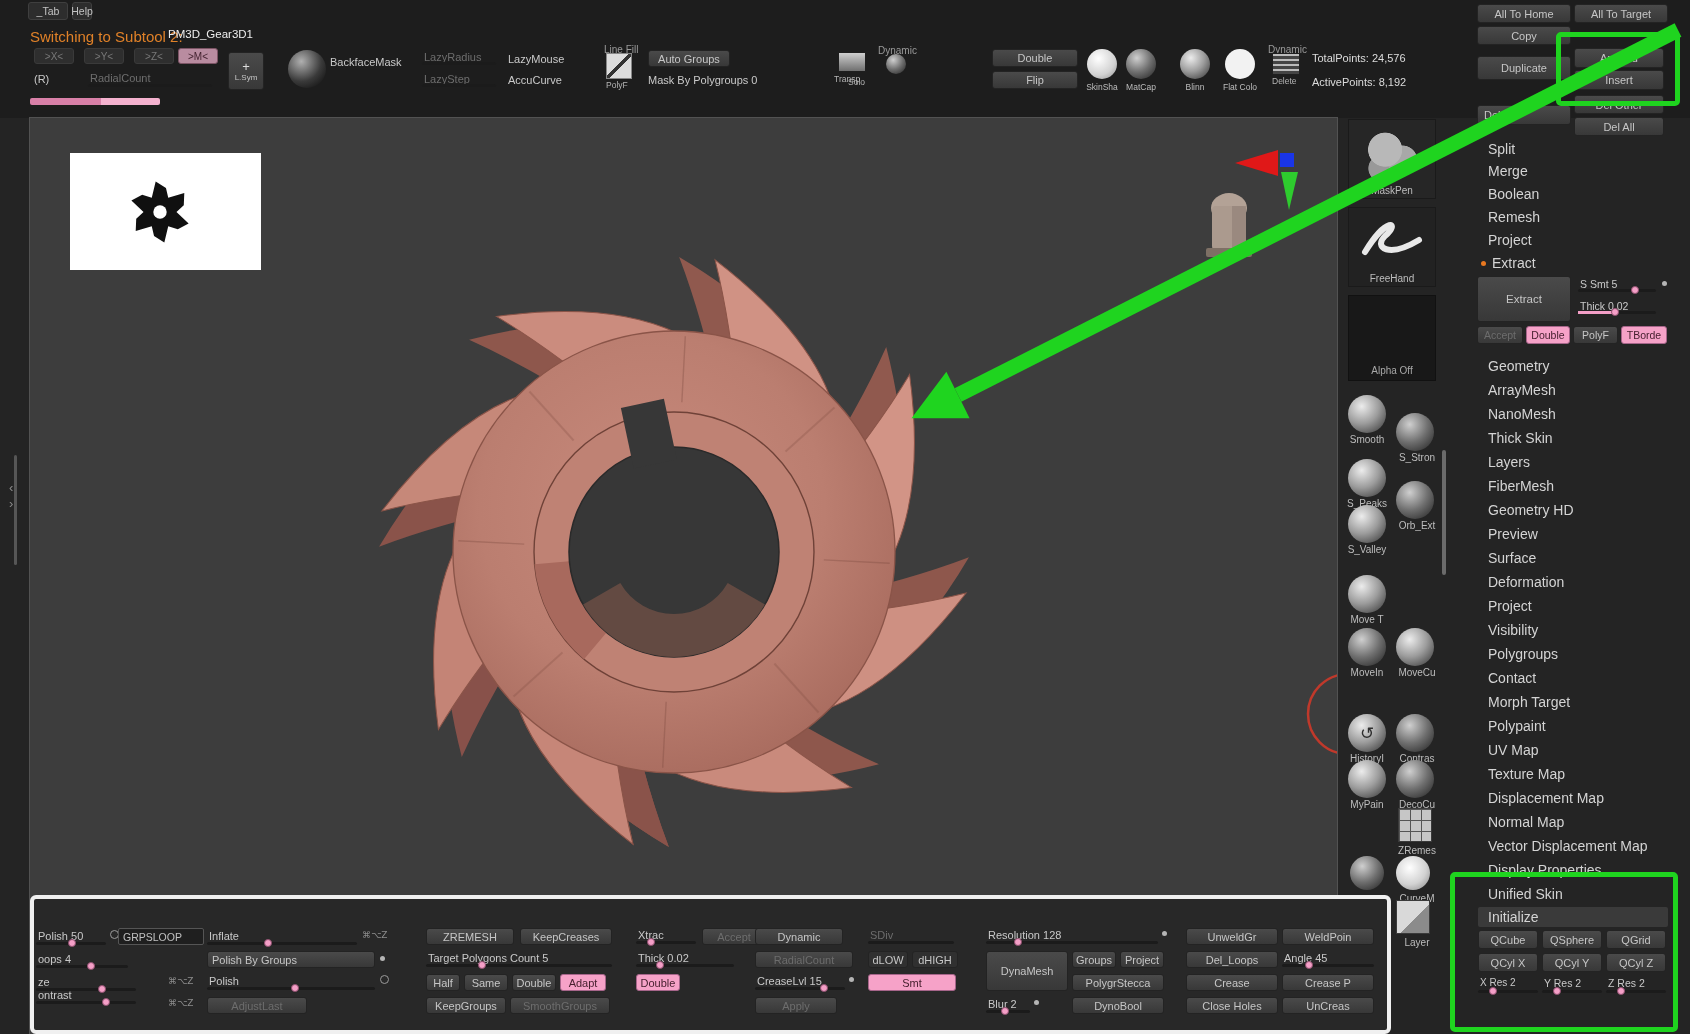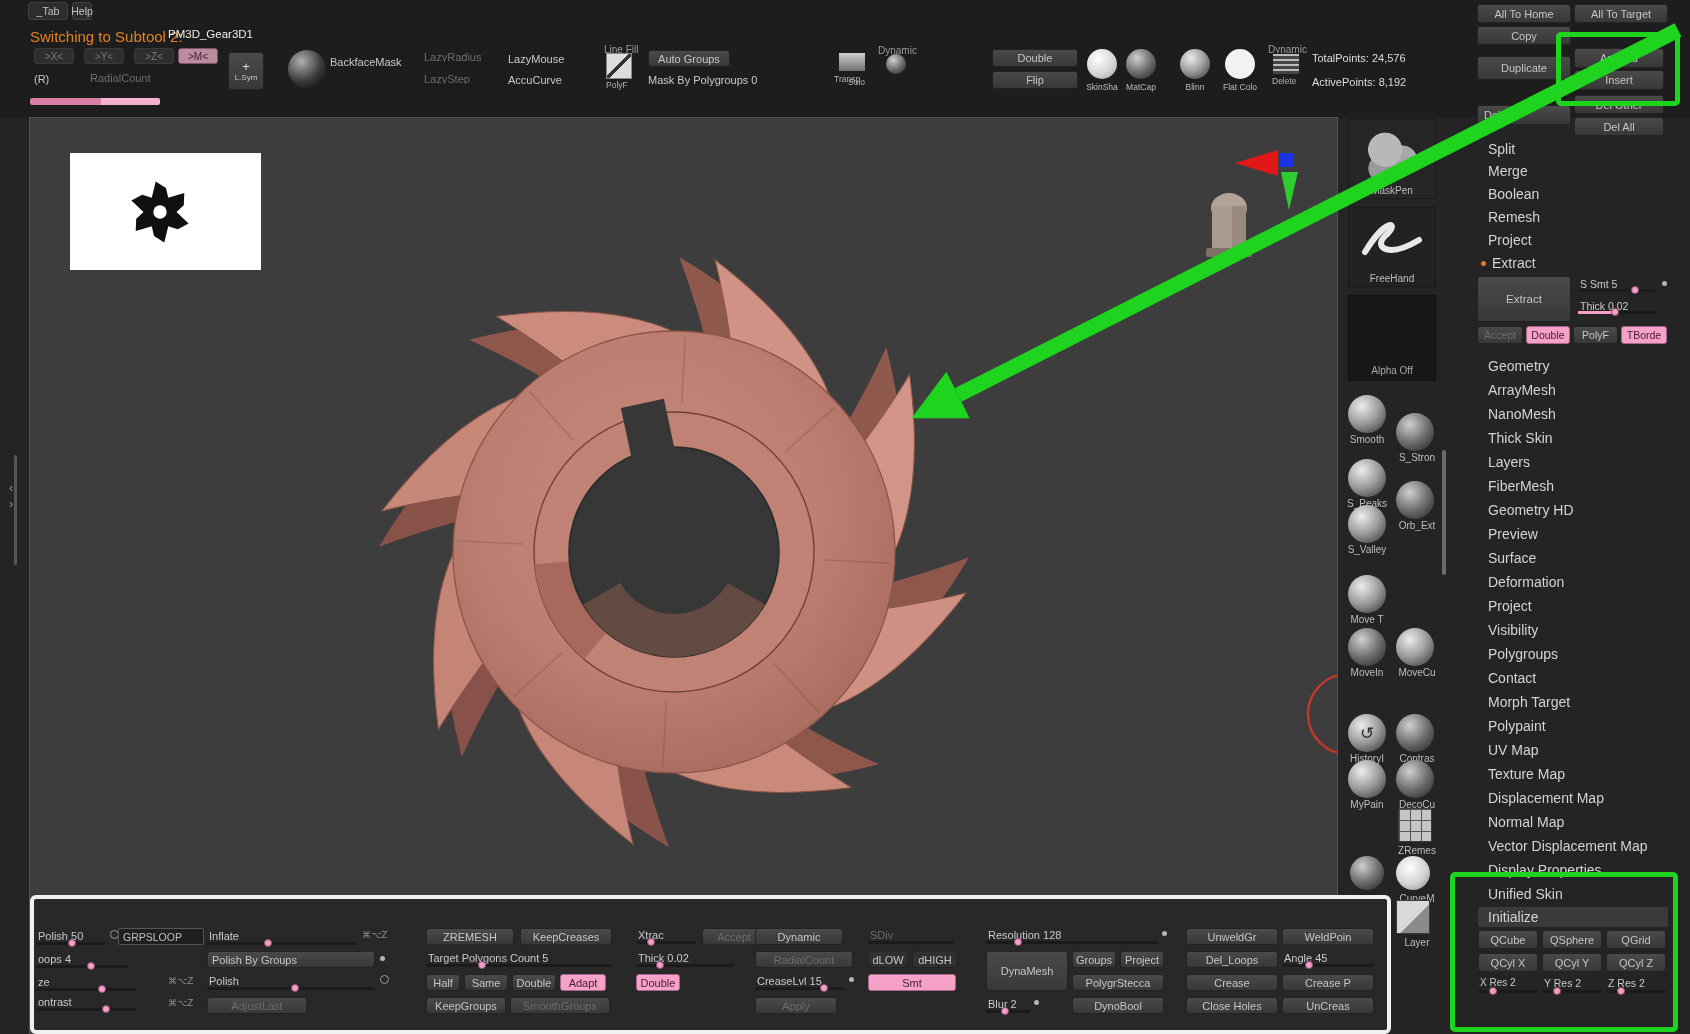--- a/index.html
+++ b/index.html
@@ -359,21 +359,21 @@
         <i class="s-h" style="left:55%"></i>
       </span>
   </div>
   <div class="slider" style="left:2px;top:76px;width:100px;height:16px">
     <span class="s-label">ze</span>
     <span class="s-track">
         <i class="s-h" style="left:62%"></i>
       </span>
   </div>
   <span class="shortcut" style="left:134px;top:77px">⌘⌥Z</span>
-  <div class="slider" style="left:2px;top:96px;width:100px;height:16px">
+  <div class="slider" style="left:2px;top:89px;width:100px;height:16px">
     <span class="s-label">ontrast</span>
     <span class="s-track">
         <i class="s-h" style="left:66%"></i>
       </span>
   </div>
   <span class="shortcut" style="left:134px;top:99px">⌘⌥Z</span>
 
   <div class="ab" style="left:84px;top:29px;width:86px;height:17px;background:#1f1f1f;border:1px solid #555;border-radius:2px;box-sizing:border-box;display:flex;align-items:center;padding-left:4px;font-size:10.5px;color:#c0c0c0">GRPSLOOP</div>
 
   <div class="slider" style="left:173px;top:30px;width:150px;height:16px">

